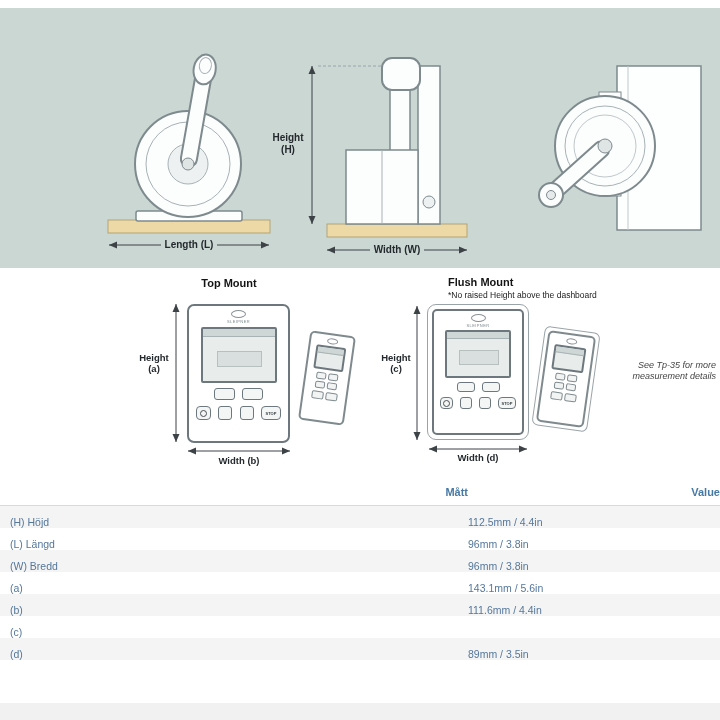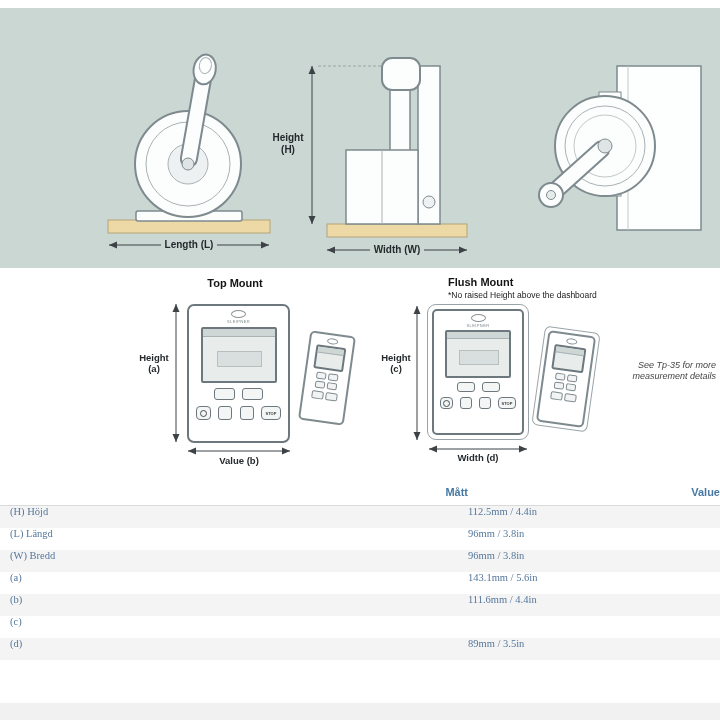--- a/index.html
+++ b/index.html
@@ -41,21 +41,21 @@
   .remote{position:absolute;background:#fff;border:2px solid #7e8a8e;border-radius:5px;
           transform:rotate(8deg);box-sizing:border-box;}
   .rgrid{display:flex;flex-wrap:wrap;gap:2px;justify-content:center;margin-top:3px;}
   .rbtn{width:10px;height:7px;border:1px solid #7e8a8e;border-radius:2px;background:#f2f4f4;box-sizing:border-box;}
   .rbtn.w{width:12px;height:8px;}
 
   
   .spec-table{position:absolute;left:0;top:478px;width:720px;}
   .thead{display:flex;height:27px;align-items:center;border-bottom:1px solid #dadada;
          font-weight:bold;font-size:11px;color:#4779a4;text-align:right;}
-  .trow{display:flex;height:22px;align-items:flex-start;font-size:10.5px;color:#55779b;font-family:Liberation Serif, serif;}
+  .trow{display:flex;height:22px;align-items:flex-end;font-size:10.5px;color:#55779b;}
   .trow.odd{background:#f4f4f4;}
   .c1{width:468px;padding-left:10px;box-sizing:border-box;}
   .c2{flex:1;}
   .partial-row{position:absolute;left:0;top:703px;width:720px;height:17px;background:#f1f1f1;}
 </style>
 </head>
 <body>
 
 <div class="page">
 
@@ -113,21 +113,21 @@
     <circle cx="80" cy="90" r="40" fill="none" stroke="#a8b2b5"></circle>
     <circle cx="80" cy="90" r="31" fill="none" stroke="#c0c8ca"></circle>
     <g transform="rotate(48 80 90)">
       <rect x="72" y="88" width="16" height="74" rx="7" fill="#fcfdfd" stroke="#7e8a8e" stroke-width="2"></rect>
     </g>
     <circle cx="26" cy="139" r="12" fill="#fcfdfd" stroke="#7e8a8e" stroke-width="2"></circle>
     <circle cx="26" cy="139" r="4.5" fill="#e6eaea" stroke="#7e8a8e"></circle>
     <circle cx="80" cy="90" r="7" fill="#dfe4e4" stroke="#7e8a8e"></circle>
   </svg>
 
-  <div class="abs mount-title" style="left:160px;top:277px;width:150px;text-align:center">Top Mount</div>
+  <div class="abs mount-title" style="left:154px;top:277px;width:150px;text-align:center">Top Mount</div>
   <div class="abs mount-title" style="left:448px;top:276px">Flush Mount</div>
   <div class="abs mount-note" style="left:448px;top:290px;width:180px">*No raised Height above the dashboard</div>
 
   <svg class="abs" style="left:0;top:270px" width="720" height="200" viewBox="0 0 720 200">
     <line x1="176" y1="34" x2="176" y2="172" stroke="#3c4246"></line>
     <polygon points="176,34 172.5,42 179.5,42" fill="#3c4246"></polygon>
     <polygon points="176,172 172.5,164 179.5,164" fill="#3c4246"></polygon>
     <line x1="188" y1="181" x2="290" y2="181" stroke="#3c4246"></line>
     <polygon points="188,181 196,177.5 196,184.5" fill="#3c4246"></polygon>
     <polygon points="290,181 282,177.5 282,184.5" fill="#3c4246"></polygon>
@@ -214,21 +214,21 @@
     <div class="rgrid" style="width:30px;margin-left:auto;margin-right:auto">
       <div class="rbtn w"></div>
       <div class="rbtn w"></div>
     </div>
   </div>
 
   <div class="abs dim-label-sm" style="left:133px;top:352px;width:42px">
     <div>Height</div>
       <div>(a)</div>
   </div>
-  <div class="abs dim-label-sm" style="left:188px;top:455px;width:102px">Value (b)</div>
+  <div class="abs dim-label-sm" style="left:188px;top:455px;width:102px">Width (b)</div>
   <div class="abs dim-label-sm" style="left:376px;top:352px;width:40px">
     <div>Height</div>
       <div>(c)</div>
   </div>
   <div class="abs dim-label-sm" style="left:428px;top:452px;width:100px">Width (d)</div>
 
   <div class="abs side-note" style="left:618px;top:360px;width:98px">
     <div>See Tp-35 for more</div>
       <div>measurement details</div>
   </div>

